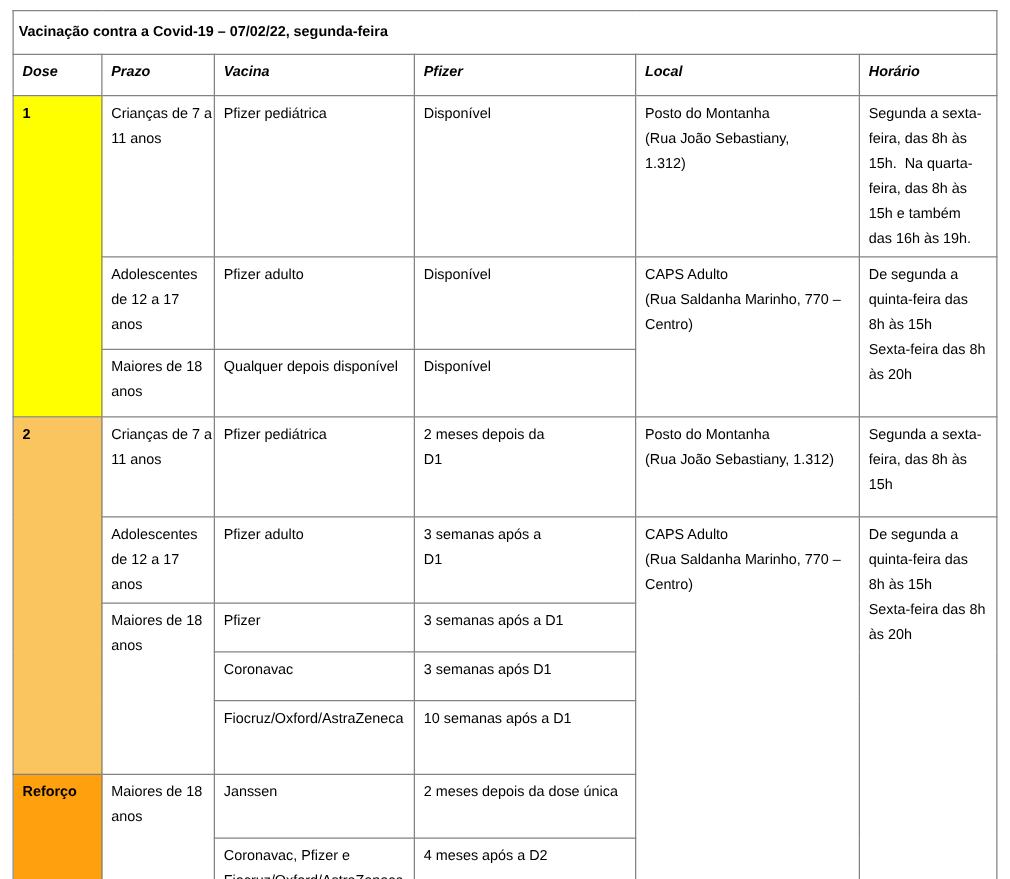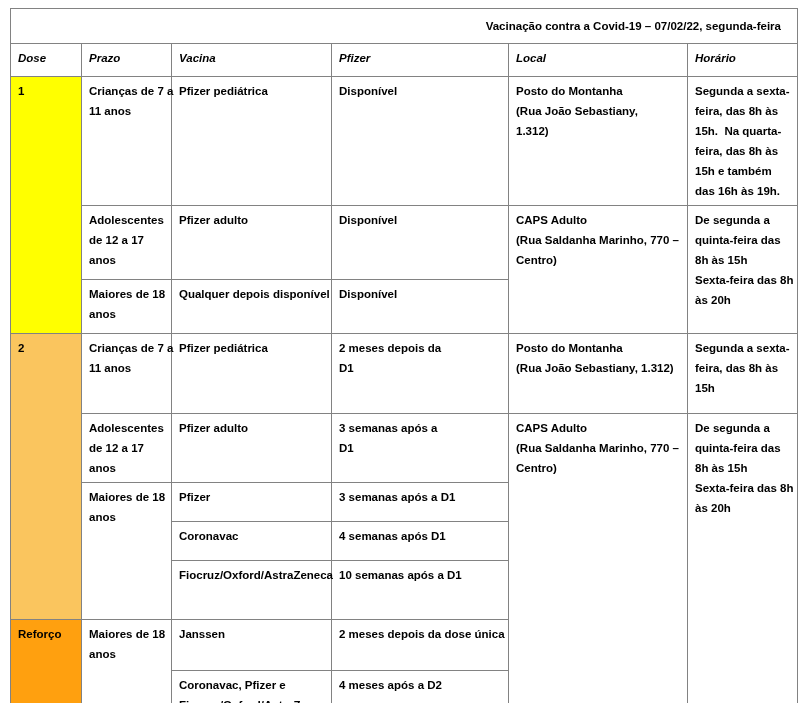--- a/index.html
+++ b/index.html
@@ -7,31 +7,31 @@
   body{ font-family:"Liberation Sans", sans-serif; color:#000; }
   .page{ padding:8px 0 0 10px; }
   table{ border-collapse:collapse; table-layout:fixed; width:787px; }
   td,th{
     border:1px solid var(--border);
     vertical-align:top;
     padding:4px 2px 4px 7px;
     font-size:11.5px;
     line-height:20px;
     white-space:pre;          
-    font-weight:bold;
+    font-weight:normal;
     text-align:left;
     overflow:visible;
   }
   tr.title-row td{
-    text-align:right;
+    text-align:left;
     font-weight:bold;
     white-space:normal;
     height:30px;
     vertical-align:middle;
-    padding:2px 16px;
+    padding:2px 4px;
   }
   tr.header-row th{ font-weight:bold; height:24px;font-style:italic; }
   td.dose{ font-weight:bold; }
   .r1{height:116px}.r2{height:74px}.r3{height:54px}.r4{height:80px}.r5{height:65px}
   .r6{height:39px}.r7{height:39px}.r8{height:59px}.r9{height:51px}.r10{height:45px}
 </style>
 </head>
 <body>
 
 <div class="page">
@@ -132,21 +132,21 @@
 
   <tr class="r6">
     <td rowspan="3">Maiores de 18
 anos</td>
     <td>Pfizer</td>
     <td>3 semanas após a D1</td>
   </tr>
 
   <tr class="r7">
     <td>Coronavac</td>
-    <td>4 semanas após D1</td>
+    <td>3 semanas após D1</td>
   </tr>
 
   <tr class="r8">
     <td>Fiocruz/Oxford/AstraZeneca</td>
     <td>10 semanas após a D1</td>
   </tr>
 
   <tr class="r9">
     <td class="dose" rowspan="2" style="background-color: rgb(255, 160, 15);">Reforço</td>
     <td rowspan="2">Maiores de 18

